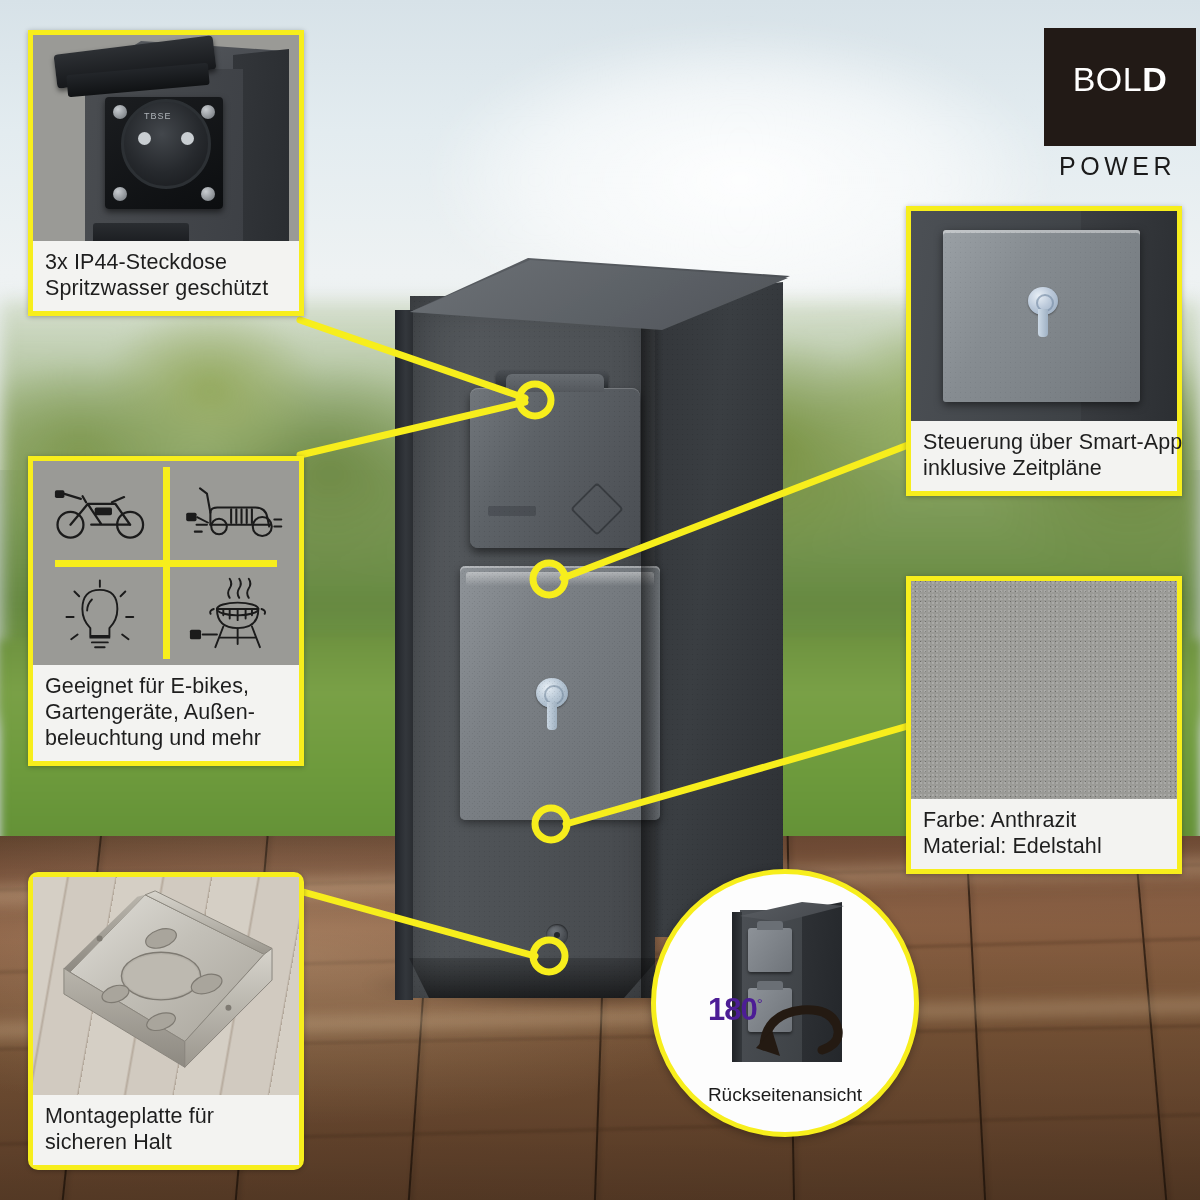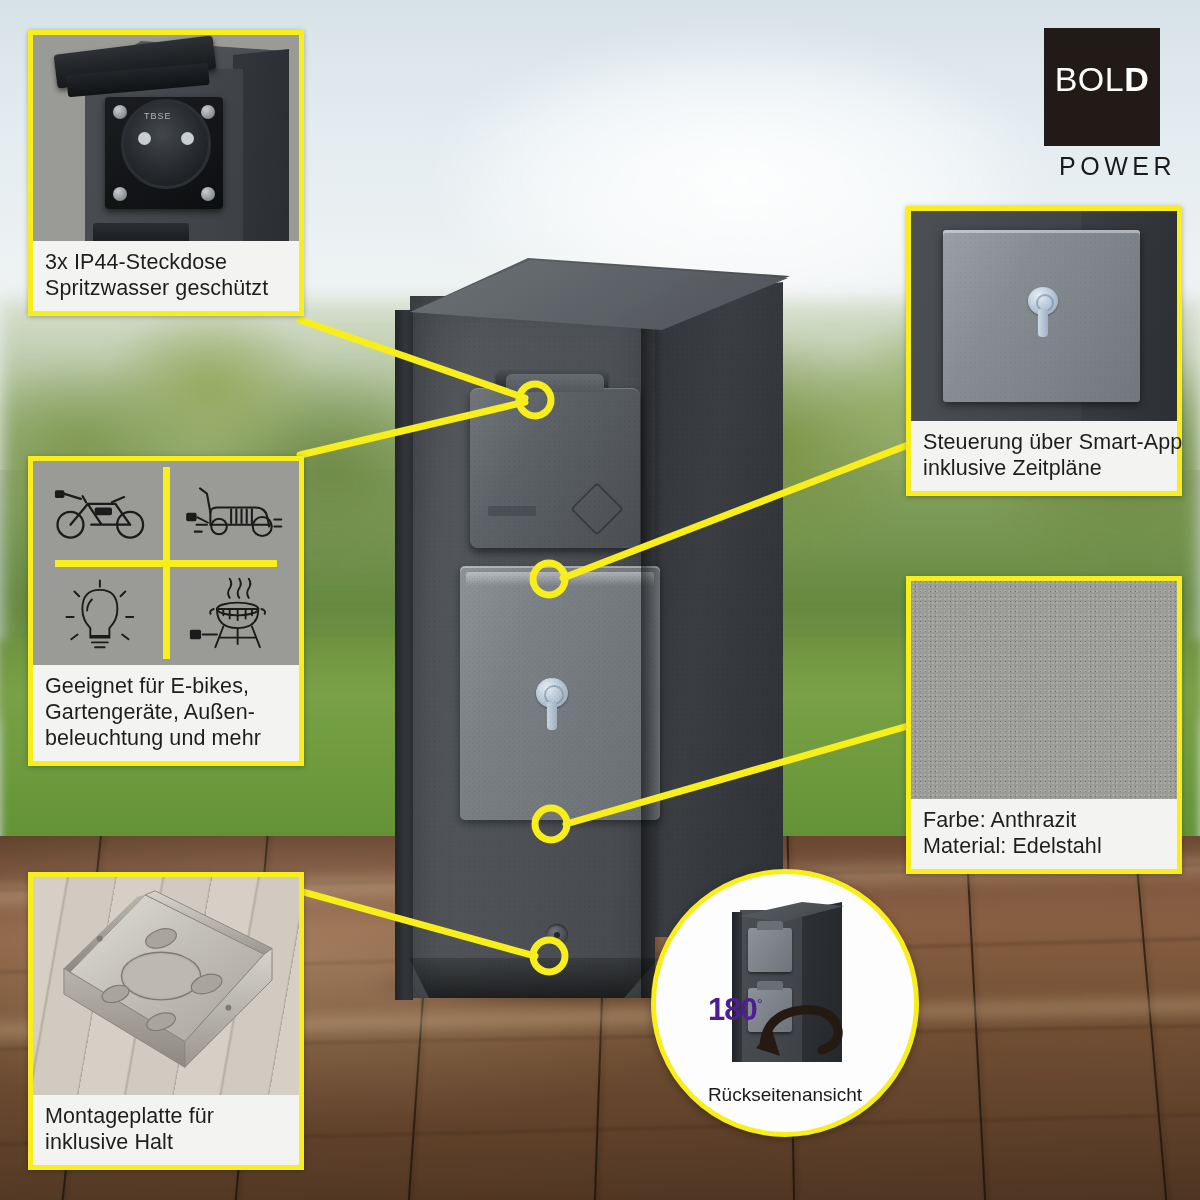--- a/index.html
+++ b/index.html
@@ -268,21 +268,21 @@
   .circle-cal .mini .sock{position:absolute;width:44px;height:44px;border-radius:3px;
     background:linear-gradient(125deg,#8d9298,#6f747a);box-shadow:0 2px 3px rgba(0,0,0,.45);}
   .circle-cal .mini .sock:before{content:"";position:absolute;left:9px;top:-7px;width:26px;height:9px;border-radius:3px 3px 0 0;background:#6a6f75;}
   .circle-cal .deg{position:absolute;left:52px;top:118px;font-size:31px;font-weight:bold;color:#4c1d95;letter-spacing:-1px;}
   .circle-cal .deg sup{font-size:15px;font-weight:normal;}
   .circle-cal .arrow{position:absolute;left:94px;top:122px;width:98px;height:62px;}
   .circle-cal .clabel{position:relative;z-index:3;font-size:19px;color:#1b1b1b;margin-bottom:26px;}
 
   
   .logo{position:absolute;left:1044px;top:28px;width:132px;height:160px;}
-  .logo .sq{position:absolute;left:0;top:0;width:116px;height:118px;background:#221a16;}
+  .logo .sq{position:absolute;left:0;top:0;width:152px;height:118px;background:#221a16;}
   .logo .sq .t{
     position:absolute;left:0;right:0;top:34px;text-align:center;
     color:#fff;font-size:34px;letter-spacing:.5px;font-weight:300;line-height:1;
   }
   .logo .sq .t b{font-weight:bold;}
   .logo .pw{
     position:absolute;left:0;right:0;top:124px;text-align:right;
     color:#1a1a1a;font-size:25px;letter-spacing:4.5px;font-weight:300;
   }
 </style>
@@ -441,21 +441,21 @@
       <div class="vline"></div>
       <div class="hline"></div>
     </div>
     <div class="cap">
       <span>Geeignet für E-bikes,</span>
       <span>Gartengeräte, Außen-</span>
       <span>beleuchtung und mehr</span>
     </div>
   </div>
 
-  <div class="card" style="left:28px;top:872px;width:266px;height:288px;">
+  <div class="card" style="left:28px;top:872px;width:266px;height:288px;border-radius:10px;">
     <div class="media m-plate">
       <div class="wood"></div>
       <svg viewBox="0 0 266 220">
         <defs>
           <linearGradient id="steelA" x1="0" y1="0" x2="1" y2="1">
             <stop offset="0" stop-color="#e2e0da"></stop>
               <stop offset="45%" stop-color="#c3c0b8"></stop>
             <stop offset="100%" stop-color="#a8a49b"></stop>
           </linearGradient>
           <linearGradient id="steelB" x1="0" y1="0" x2="0" y2="1">
@@ -479,21 +479,21 @@
           <ellipse cx="174" cy="108" rx="16" ry="9" transform="rotate(-18 174 108)"></ellipse>
           <ellipse cx="82" cy="118" rx="14" ry="8" transform="rotate(-18 82 118)"></ellipse>
           <ellipse cx="128" cy="146" rx="15" ry="8" transform="rotate(-18 128 146)"></ellipse>
         </g>
         <circle cx="66" cy="62" r="3" fill="#7e7a72"></circle>
         <circle cx="196" cy="132" r="3" fill="#7e7a72"></circle>
       </svg>
     </div>
     <div class="cap">
       <span>Montageplatte für</span>
-      <span>inklusive Halt</span>
+      <span>sicheren Halt</span>
     </div>
   </div>
 
   <div class="card" style="left:906px;top:206px;width:266px;height:280px;">
     <div class="media m-panel">
       <div class="left"></div>
       <div class="right"></div>
       <div class="pnl"></div>
       <div class="knob2">
         <div class="head"></div>

